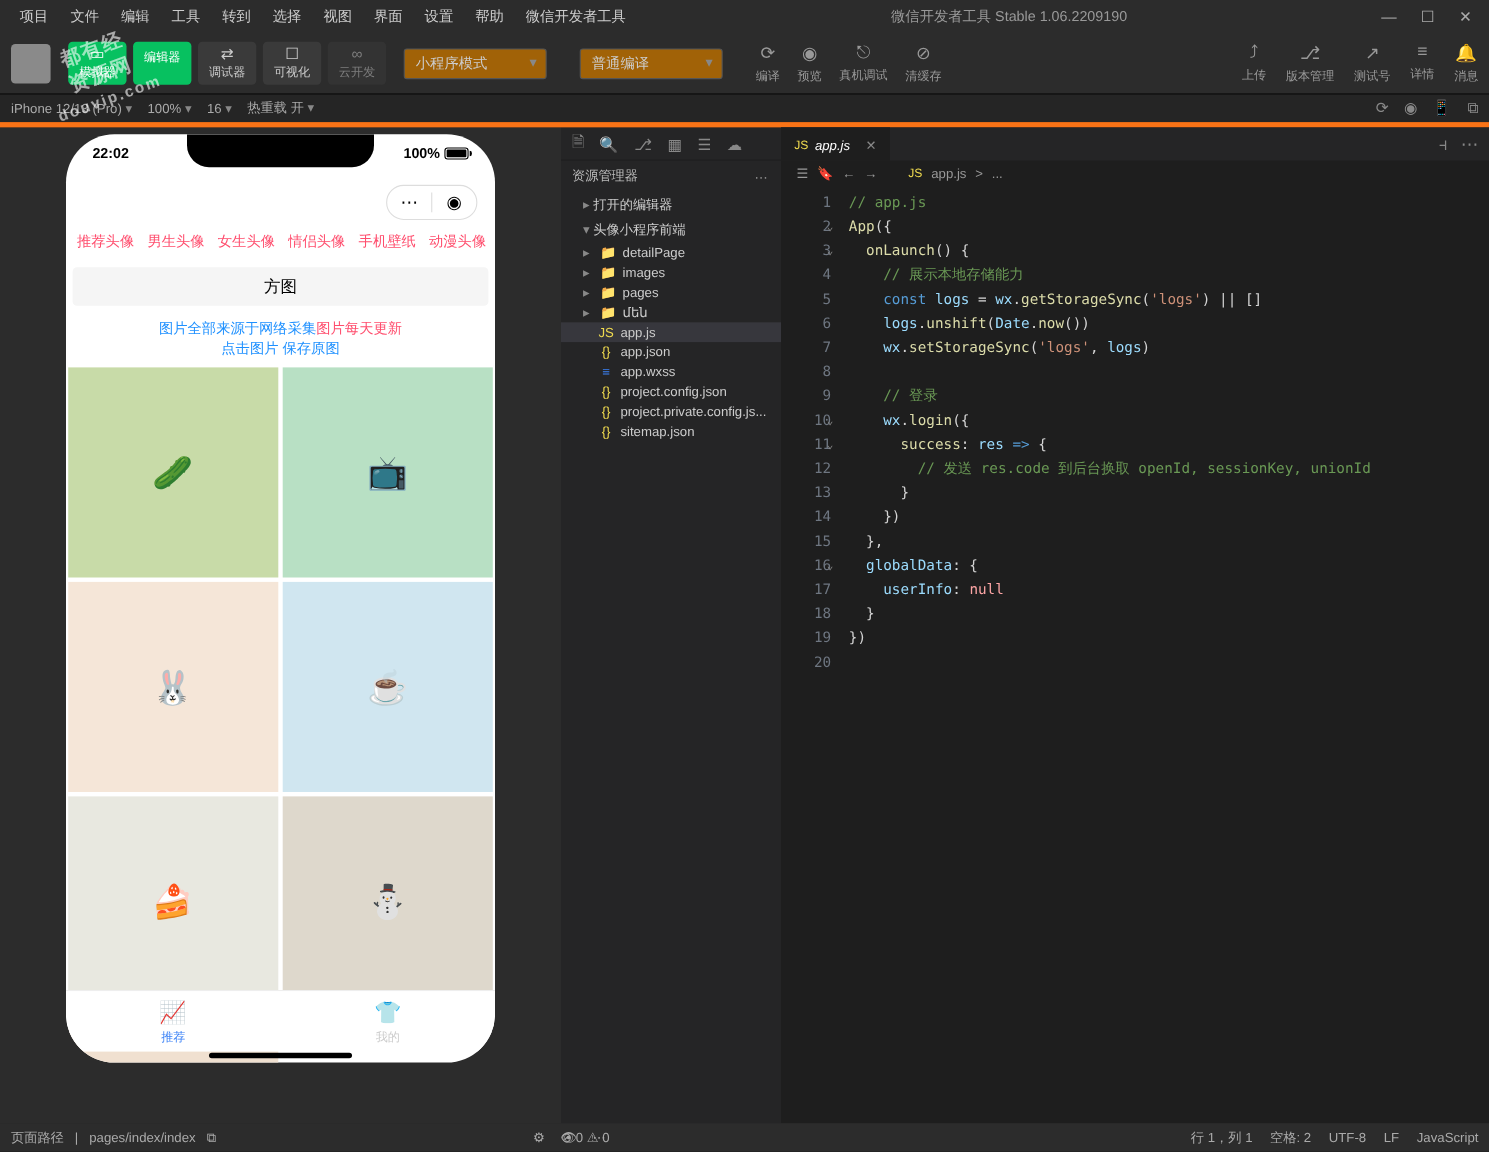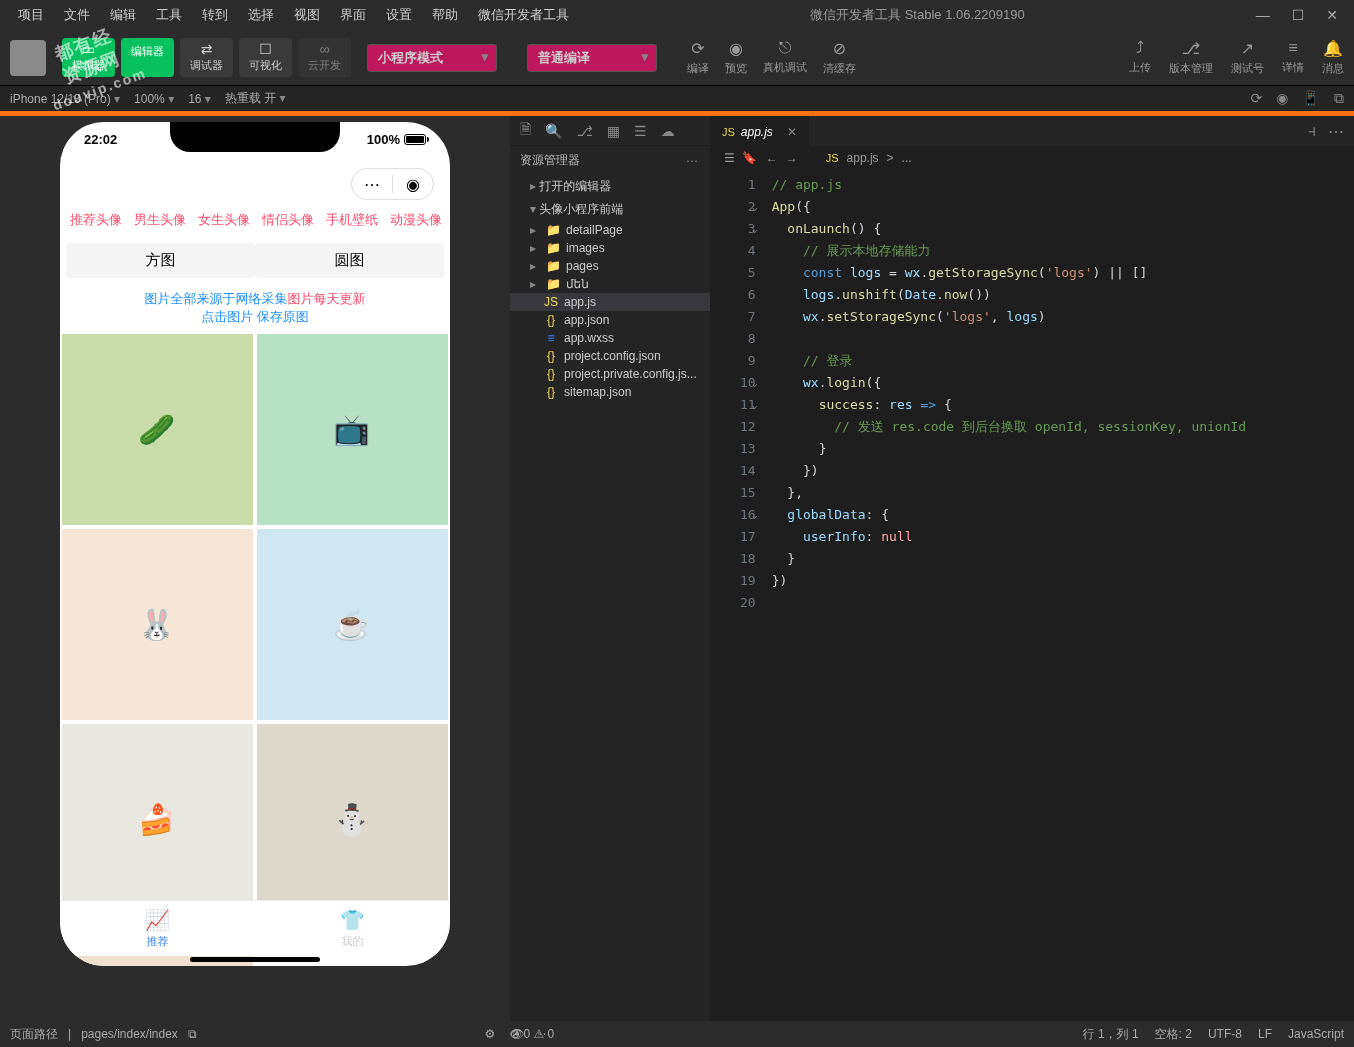--- a/index.html
+++ b/index.html
@@ -13,21 +13,21 @@
 .titlebar .win-controls { display: flex; gap: 22px; padding-right: 16px; color: #aaa; font-size: 14px; }
 .titlebar .win-controls span { cursor: pointer; }
 
 
 .toolbar { height: 56px; background: #2c2c2c; display: flex; align-items: center; padding: 0 10px; border-bottom: 1px solid #000; }
 .toolbar .avatar { width: 36px; height: 36px; background: #8a8a8a; border-radius: 4px; margin-right: 16px; }
 .toolbar .mode-btns { display: flex; gap: 6px; }
 .toolbar .tb-btn { display: flex; flex-direction: column; align-items: center; padding: 4px 10px; background: #3a3a3a; border-radius: 4px; font-size: 11px; color: #ccc; gap: 2px; }
 .toolbar .tb-btn.green { background: #07c160; color: #fff; }
 .toolbar .tb-btn .ico { font-size: 14px; line-height: 1; }
-.toolbar .sel { margin-left: 16px; background: #be185d; border: 1px solid #555; color: #ccc; padding: 4px 28px 4px 10px; font-size: 13px; border-radius: 3px; position: relative; min-width: 130px; font-weight: bold; }
+.toolbar .sel { margin-left: 16px; background: #a16207; border: 1px solid #555; color: #ccc; padding: 4px 28px 4px 10px; font-size: 13px; border-radius: 3px; position: relative; min-width: 130px; }
 .toolbar .sel::after { content: "▾"; position: absolute; right: 8px; top: 4px; color: #888; }
 .toolbar .mid-btns { display: flex; gap: 16px; margin-left: 30px; }
 .toolbar .icon-btn { display: flex; flex-direction: column; align-items: center; font-size: 11px; color: #999; gap: 3px; cursor: pointer; }
 .toolbar .icon-btn .ico { font-size: 16px; }
 .toolbar .spacer { flex: 1; }
 .toolbar .right-btns { display: flex; gap: 18px; }
 
 
 .subbar { height: 30px; background: #252525; display: flex; align-items: center; padding: 0 10px; font-size: 12px; color: #aaa; gap: 14px; border-bottom: 5px solid #f97316; }
 .subbar .dropdown::after { content: " ▾"; color: #888; }
@@ -246,21 +246,20 @@
       <div class="tabs">
           <span>推荐头像</span>
           <span>男生头像</span>
           <span>女生头像</span>
           <span>情侣头像</span>
           <span>手机壁纸</span>
           <span>动漫头像</span>
         </div>
       <div class="shape-tabs">
         <div class="st">方图</div>
-        <div class="st">圆图</div>
       </div>
       <div class="notice">
         <span>图片全部来源于网络采集</span><span class="red">图片每天更新</span><br>
         <span>点击图片 保存原图</span>
       </div>
       <div class="grid">
           <div class="cell" style="background: rgb(200, 219, 168);">🥒</div>
           <div class="cell" style="background: rgb(184, 224, 196);">📺</div>
           <div class="cell" style="background: rgb(245, 230, 216);">🐰</div>
           <div class="cell" style="background: rgb(208, 230, 240);">☕</div>

